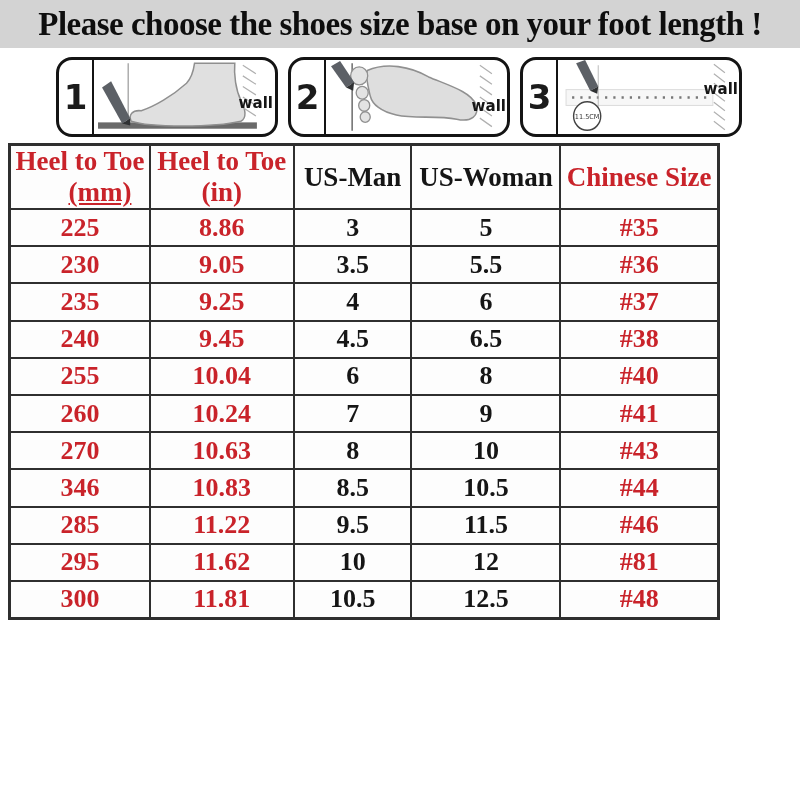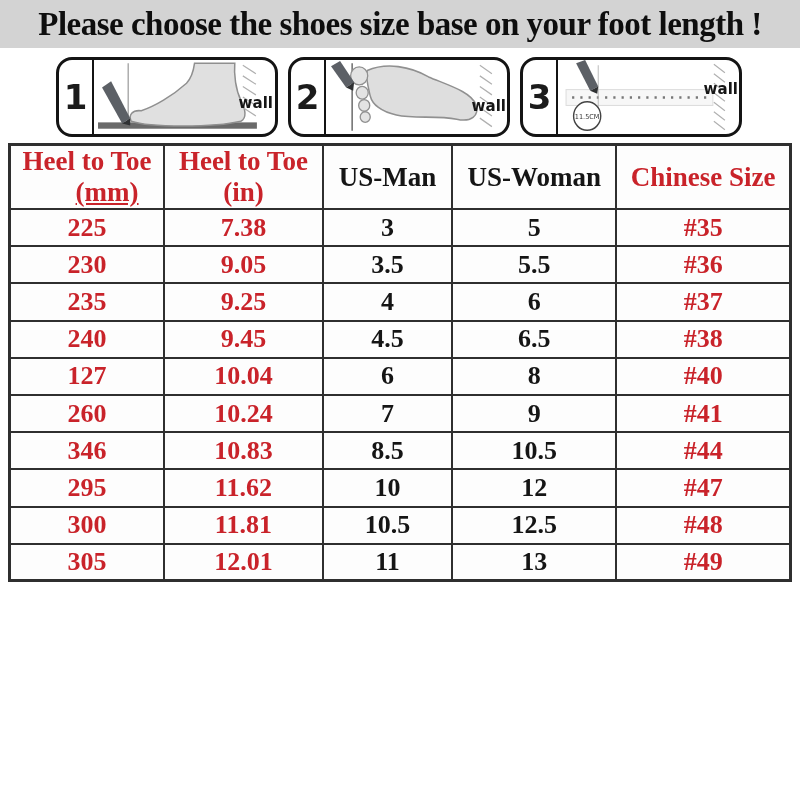--- a/index.html
+++ b/index.html
@@ -63,21 +63,21 @@
   }
   .ruler-note-text {
     font-family: "DejaVu Sans", sans-serif;
     font-size: 6.5px;
     fill: #333;
   }
 
   
   .size-table {
     margin: 6px 8px 0 8px;
-    width: 784px;
+    width: 712px;
     border-collapse: collapse;
     table-layout: fixed;
     border: 3px solid var(--border-c, #2f2f2f);
     background: #fdfdfd;
   }
   .size-table th, .size-table td {
     border: 2px solid var(--border-c, #2f2f2f);
     text-align: center;
     vertical-align: middle;
     font-weight: bold;
@@ -185,21 +185,21 @@
           <span class="hdr-line">US-Woman</span>
         </th>
         <th class="red">
           <span class="hdr-line">Chinese Size</span>
         </th>
       </tr>
     </thead>
     <tbody>
         <tr>
           <td class="red">225</td>
-          <td class="red">7.38</td>
+          <td class="red">8.86</td>
           <td class="black">3</td>
           <td class="black">5</td>
           <td class="red">#35</td>
         </tr>
         <tr>
           <td class="red">230</td>
           <td class="red">9.05</td>
           <td class="black">3.5</td>
           <td class="black">5.5</td>
           <td class="red">#36</td>
@@ -212,57 +212,64 @@
           <td class="red">#37</td>
         </tr>
         <tr>
           <td class="red">240</td>
           <td class="red">9.45</td>
           <td class="black">4.5</td>
           <td class="black">6.5</td>
           <td class="red">#38</td>
         </tr>
         <tr>
-          <td class="red">127</td>
+          <td class="red">255</td>
           <td class="red">10.04</td>
           <td class="black">6</td>
           <td class="black">8</td>
           <td class="red">#40</td>
         </tr>
         <tr>
           <td class="red">260</td>
           <td class="red">10.24</td>
           <td class="black">7</td>
           <td class="black">9</td>
           <td class="red">#41</td>
         </tr>
         <tr>
+          <td class="red">270</td>
+          <td class="red">10.63</td>
+          <td class="black">8</td>
+          <td class="black">10</td>
+          <td class="red">#43</td>
+        </tr>
+        <tr>
           <td class="red">346</td>
           <td class="red">10.83</td>
           <td class="black">8.5</td>
           <td class="black">10.5</td>
           <td class="red">#44</td>
         </tr>
         <tr>
+          <td class="red">285</td>
+          <td class="red">11.22</td>
+          <td class="black">9.5</td>
+          <td class="black">11.5</td>
+          <td class="red">#46</td>
+        </tr>
+        <tr>
           <td class="red">295</td>
           <td class="red">11.62</td>
           <td class="black">10</td>
           <td class="black">12</td>
-          <td class="red">#47</td>
+          <td class="red">#81</td>
         </tr>
         <tr>
           <td class="red">300</td>
           <td class="red">11.81</td>
           <td class="black">10.5</td>
           <td class="black">12.5</td>
           <td class="red">#48</td>
         </tr>
-        <tr>
-          <td class="red">305</td>
-          <td class="red">12.01</td>
-          <td class="black">11</td>
-          <td class="black">13</td>
-          <td class="red">#49</td>
-        </tr>
       </tbody>
   </table>
 
 </div>
 
 </body></html>

